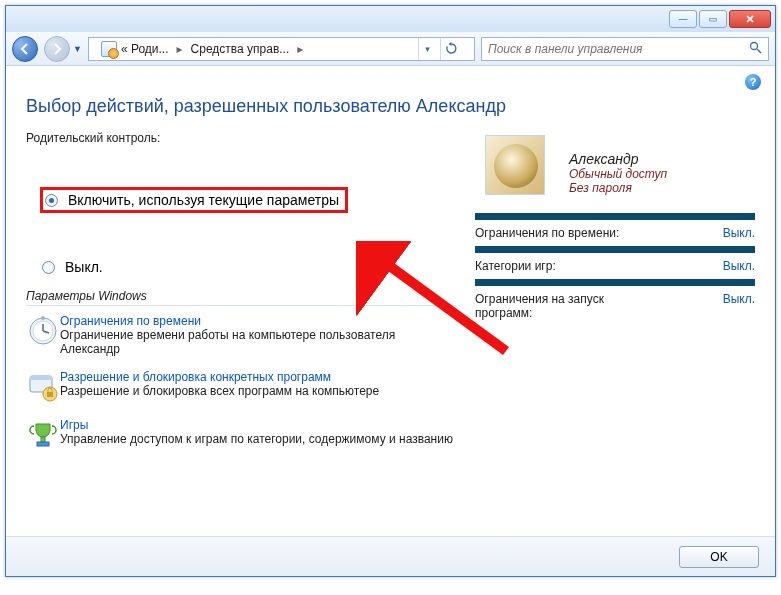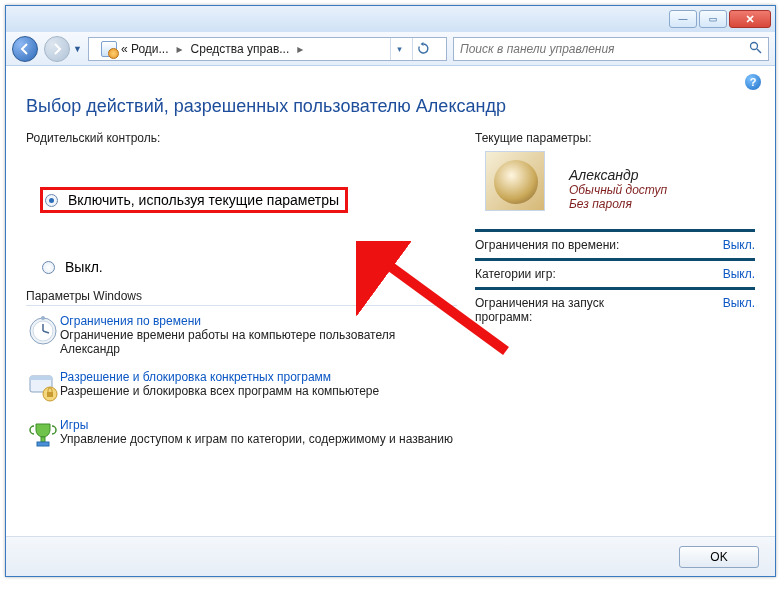--- a/index.html
+++ b/index.html
@@ -16,55 +16,55 @@
 .toolbar { height: 34px; background: linear-gradient(#f6f9fe,#e4eef9); border-bottom: 1px solid #bcd1eb; display: flex; align-items: center; padding: 0 6px; gap: 6px; }
 .nav-btn { width: 26px; height: 26px; border-radius: 50%; background: radial-gradient(circle at 30% 30%, #8fb9f4, #2c69b7); border: 1px solid #2b5a97; display: flex; align-items: center; justify-content: center; color: #fff; font-size: 13px; }
 .nav-btn.fwd { background: radial-gradient(circle at 30% 30%, #dde6f0, #b2c4d8); color:#6a7d90; border-color:#a4b6c8; }
 .recent-dd { color:#2b5a97; font-size:9px; margin-left:-3px; }
 .addr { flex: 1; height: 24px; border: 1px solid #9eb4d0; background: #fff; display: flex; align-items: center; font-size: 12px; padding: 0 12px; gap: 4px; }
 .addr .crumb { color: #222; white-space: nowrap; }
 .addr .sep { color: #666; padding: 0 4px; }
 .addr .spacer { flex:1; }
 .addr .refresh-box { border-left:1px solid #cfdbe8; width:22px; height:100%; display:flex; align-items:center; justify-content:center; color:#3a6ea5; }
 .addr .down-box { border-left:1px solid #cfdbe8; width:18px; height:100%; display:flex; align-items:center; justify-content:center; color:#3a6ea5; font-size:9px;}
-.search { width: 316px; height: 24px; border: 1px solid #9eb4d0; background: #fff; display: flex; align-items: center; padding: 0 6px; }
+.search { width: 288px; height: 24px; border: 1px solid #9eb4d0; background: #fff; display: flex; align-items: center; padding: 0 6px; }
 .search input { border: none; outline: none; flex: 1; font-size: 12px; color: #888; font-style: italic; background:transparent; }
 .search .mag { color:#3a6ea5; font-size:13px; }
 
 
 .content { padding: 12px 20px 10px 20px; position: relative; min-height: 470px; }
 .help-icon { position: absolute; top: 8px; right: 14px; width: 16px; height: 16px; border-radius: 50%; background: radial-gradient(circle at 35% 30%, #7cc2ff, #1e6fc6); color:#fff; font-size:11px; font-weight:bold; display:flex; align-items:center; justify-content:center; }
 
 h1.page-title { color: #1e4e9b; font-weight: normal; font-size: 18px; margin: 18px 0 14px 0; }
 .cols { display: flex; gap: 18px; }
 .left { flex: 1; }
 .right { width: 280px; }
 
 .section-label { font-size: 12px; color: #222; margin-bottom: 6px; }
 .radio-group { padding-left: 14px; }
 .radio-row { display: flex; align-items: center; gap: 10px; font-size: 14px; margin-bottom: 8px; padding: 2px 6px 2px 2px; margin-top: 36px; }
 .radio-row.boxed { border: 3px solid #e11; display:inline-flex; }
 .radio { width: 13px; height: 13px; border-radius: 50%; border: 1px solid #6a89ae; background: radial-gradient(#fff,#e2ecf6); display:flex; align-items:center; justify-content:center; }
 .radio .dot { width:5px; height:5px; border-radius:50%; background:#2a6db9; }
 
-.group-hdr { font-size: 12px; color:#222; margin: 12px 0 8px 0; border-bottom: 1px solid #d8e2ee; padding-bottom: 2px; }
+.group-hdr { font-size: 12px; color:#222; margin: 12px 0 8px 0; border-bottom: 1px solid #d8e2ee; padding-bottom: 2px; font-style: italic; }
 
 .item { display: flex; margin-bottom: 14px; }
 .item .icon { width: 34px; height: 34px; flex-shrink: 0; display:flex; align-items:center; justify-content:center; }
 .link { color: #0b57c4; font-size: 12px; }
 .desc { font-size: 12px; color: #222; }
 
 
 .user-box { display:flex; gap:24px; align-items:flex-end; margin: 4px 0 18px 10px; font-style: italic; }
 .avatar { width: 60px; height: 60px; border:1px solid #c7d6e7; background: linear-gradient(135deg,#f5eed6,#d6b876); position:relative; overflow:hidden; }
 .avatar::before { content:""; position:absolute; left:8px; top:8px; width:44px; height:44px; border-radius:50%; background: radial-gradient(circle at 40% 35%, #fff6e0, #caa959 60%, #7b5a2a); }
 .user-name { font-size: 14px; color:#222; }
 .user-meta { font-size: 12px; color:#7f1d1d; }
 
-.status-line { display:flex; justify-content:space-between; font-size:12px; padding: 6px 0; border-top:3px solid #0c4a6e; }
+.status-line { display:flex; justify-content:space-between; font-size:12px; padding: 6px 0; border-top:7px solid #0c4a6e; }
 .status-line:first-of-type { border-top:1px solid #e8eef6; }
 .status-label { color:#222; max-width: 180px; }
 .status-link { color:#0b57c4; }
 
 
 .footer { border-top:1px solid #d5dfeb; background: linear-gradient(#f4f7fb,#e7eef7); height:40px; display:flex; justify-content:flex-end; align-items:center; padding: 0 16px; }
 .ok-btn { width: 80px; height: 22px; border:1px solid #8da6c4; background: linear-gradient(#fdfefe,#e3ebf4); font-size:12px; border-radius:3px; }
 
 
 .arrow-annot { position:absolute; left: 350px; top: 175px; pointer-events:none; }
@@ -194,21 +194,20 @@
               </svg>
           </div>
           <div>
             <div class="link">Игры</div>
             <div class="desc">Управление доступом к играм по категории, содержимому и названию</div>
           </div>
         </div>
       </div>
 
       <div class="right">
-        <div class="section-label">Текущие параметры:</div>
 
         <div class="user-box">
           <div class="avatar"></div>
           <div>
             <div class="user-name">Александр</div>
             <div class="user-meta">Обычный доступ</div>
             <div class="user-meta">Без пароля</div>
           </div>
         </div>
 

